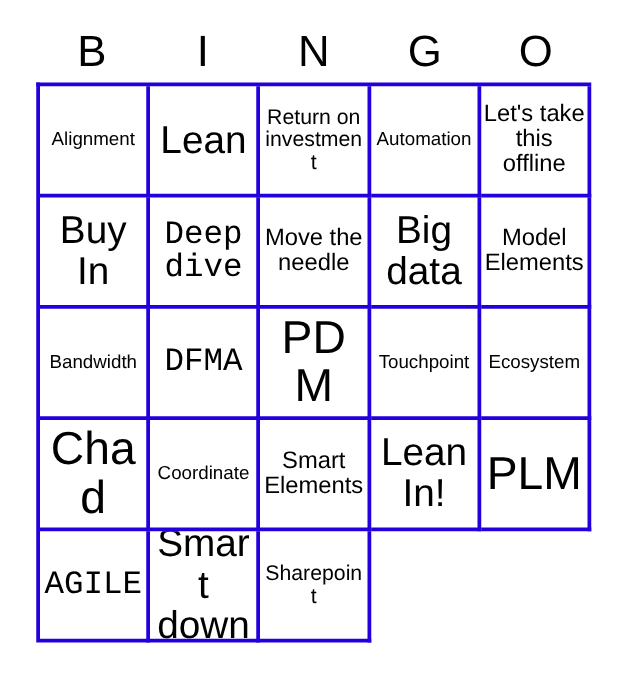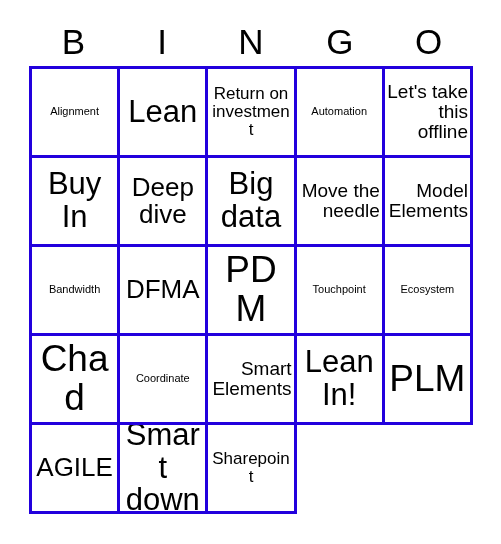--- a/index.html
+++ b/index.html
@@ -71,23 +71,23 @@
   .cell-text {
     text-align: center;
     line-height: 1.05;
     word-wrap: break-word;
     width: 100%;
     color: #000000;
   }
 
   
   .sz-xs .cell-text { font-size: 17px; }
-  .sz-s  .cell-text { font-size: 11px; }
-  .sz-m  .cell-text { font-size: 19px; text-align: right; }
-  .sz-l  .cell-text { font-size: 26px; }
+  .sz-s  .cell-text { font-size: 15px; }
+  .sz-m  .cell-text { font-size: 19px; }
+  .sz-l  .cell-text { font-size: 26px; font-family: Liberation Mono, monospace; }
   .sz-xl .cell-text { font-size: 31px; }
   .sz-xxl .cell-text { font-size: 37px; }
 </style>
 </head>
 <body>
 
 <div id="card">
 
   <div id="header">
     <div class="header-cell">
@@ -122,25 +122,25 @@
       </div>
       <div class="cell sz-m">
         <span class="cell-text">Let's take this offline</span>
       </div>
       <div class="cell sz-xl">
         <span class="cell-text">Buy In</span>
       </div>
       <div class="cell sz-l">
         <span class="cell-text">Deep dive</span>
       </div>
+      <div class="cell sz-m">
+        <span class="cell-text">Move the needle</span>
+      </div>
       <div class="cell sz-xl">
         <span class="cell-text">Big data</span>
-      </div>
-      <div class="cell sz-m">
-        <span class="cell-text">Move the needle</span>
       </div>
       <div class="cell sz-m">
         <span class="cell-text">Model Elements</span>
       </div>
       <div class="cell sz-s">
         <span class="cell-text">Bandwidth</span>
       </div>
       <div class="cell sz-l">
         <span class="cell-text">DFMA</span>
       </div>

